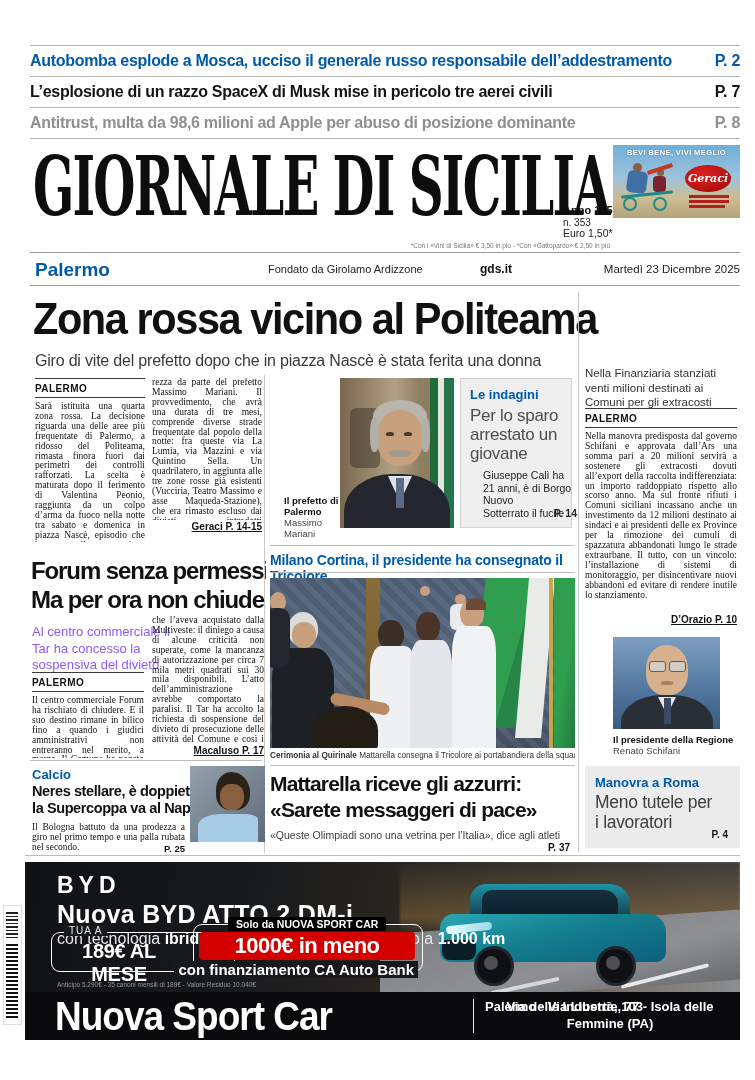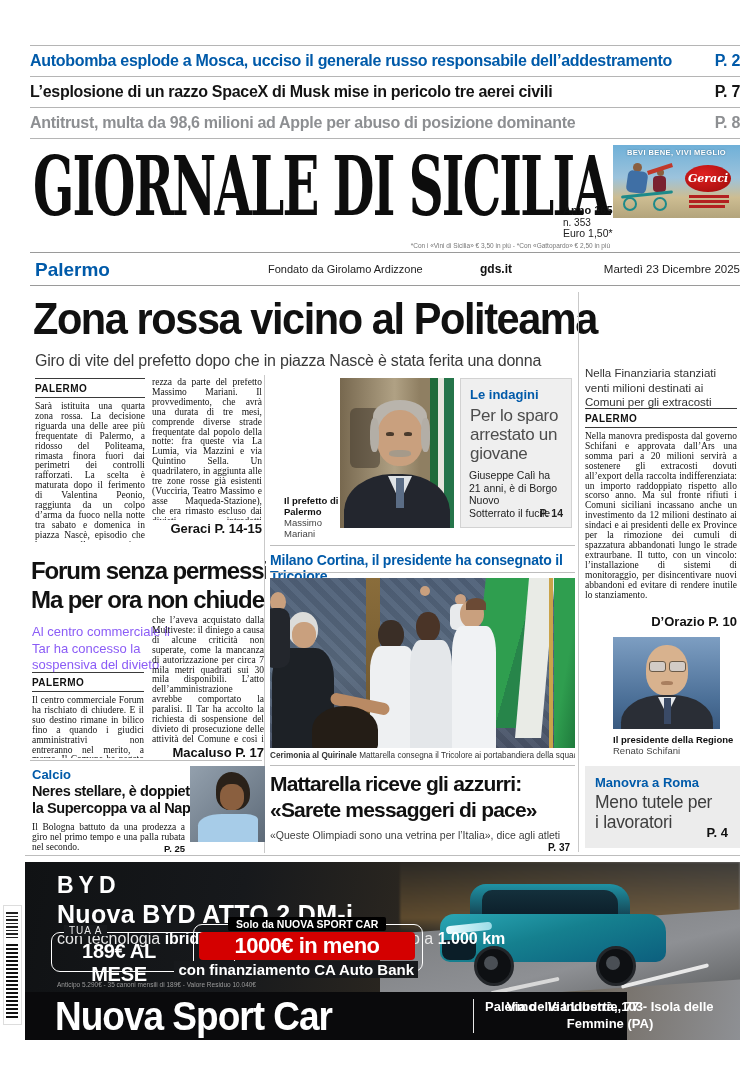--- a/index.html
+++ b/index.html
@@ -11,21 +11,21 @@
   .blue{color:#005aa9;}
   .hair-v{position:absolute;width:1px;background:#c9c9c9;}
   .hair-h{position:absolute;height:1px;background:#bdbdbd;}
   
   .strip-row{height:30px;display:flex;justify-content:space-between;align-items:center;
              border-top:1px solid #b5b5b5;font-weight:bold;font-size:16px;letter-spacing:-0.3px;}
   
   .kicker{font-size:10px;font-weight:bold;letter-spacing:0.4px;border-top:1px solid #3a3a3a;
           border-bottom:1px solid #3a3a3a;padding:4px 0 3px 0;}
   .body-txt{font-size:9.5px;line-height:9.9px;overflow:hidden;}
-  .byline{font-size:13px;font-weight:bold;text-align:right;}
+  .byline{font-size:10px;font-weight:bold;text-align:right;text-decoration:underline;}
   .cap-b{font-size:9.5px;font-weight:bold;line-height:11px;}
   .cap-r{font-size:9.5px;color:#444;line-height:11px;}
   .boxgray{background:#efefef;}
   .ph{position:absolute;overflow:hidden;}
   .ph div{position:absolute;}
   .pgref{font-weight:bold;}
 </style>
 </head>
 <body>
 
@@ -111,21 +111,21 @@
     <div style="left:64px;top:54px;width:8px;height:4px;background:#4a3a2c;border-radius:40%;"></div>
     <div style="left:49px;top:72px;width:22px;height:7px;background:#a59a8a;border-radius:40%;"></div>
     <div style="left:4px;top:96px;width:106px;height:54px;background:#23262e;border-radius:45% 45% 0 0 / 70% 70% 0 0;"></div>
     <div style="left:48px;top:98px;width:24px;height:26px;background:#dfe3e6;clip-path:polygon(0 0,100% 0,50% 100%);"></div>
     <div style="left:56px;top:100px;width:8px;height:30px;background:#5a6c85;"></div>
   </div>
 
   <div class="abs boxgray" style="left:460px;top:378px;width:112px;height:150px;border:1px solid #d2d2d2;box-sizing:border-box;padding:8px 9px;">
     <div class="blue" style="font-size:13px;font-weight:bold;">Le indagini</div>
     <div style="font-size:17px;line-height:19px;color:#4d4d4d;margin-top:4px;letter-spacing:-0.3px;">Per lo sparo arrestato un giovane</div>
-    <div class="abs" style="left:8px;bottom:8px;width:94px;">
+    <div class="abs" style="left:22px;bottom:8px;width:94px;">
       <div style="font-size:10.5px;line-height:12.5px;color:#222;">Giuseppe Calì ha 21 anni, è di Borgo Nuovo</div>
       <div style="font-size:10.5px;line-height:12.5px;color:#222;"><span>Sotterrato il fucile</span><span class="pgref abs" style="right:0;">P. 14</span></div>
     </div>
   </div>
 
   <div class="hair-v" style="left:264px;top:375px;height:478px;"></div>
   <div class="hair-v" style="left:578px;top:292px;height:560px;"></div>
 
   <div class="abs" style="left:585px;top:366px;width:152px;font-size:11.5px;line-height:14.5px;color:#333;">Nella Finanziaria stanziati venti milioni destinati ai Comuni per gli extracosti</div>
   <div class="abs kicker" style="left:585px;top:408px;width:152px;">PALERMO</div>
@@ -144,21 +144,21 @@
     <div style="left:51px;top:61px;width:7px;height:26px;background:#3a4a66;"></div>
   </div>
   <div class="abs" style="left:613px;top:734px;width:127px;">
     <div class="cap-b">Il presidente della Regione</div>
     <div class="cap-r">Renato Schifani</div>
   </div>
 
   <div class="abs" style="left:585px;top:766px;width:155px;height:82px;background:#ececec;box-sizing:border-box;padding:9px 10px;">
     <div class="blue" style="font-size:13px;font-weight:bold;">Manovra a Roma</div>
     <div style="font-size:17.5px;line-height:19.5px;color:#3e3e3e;margin-top:3px;width:120px;letter-spacing:-0.3px;">Meno tutele per i lavoratori</div>
-    <div class="pgref abs" style="right:12px;bottom:8px;font-size:13px;margin-top:36px;">P. 4</div>
+    <div class="pgref abs" style="right:12px;bottom:8px;font-size:10px;margin-top:36px;">P. 4</div>
   </div>
 
   <div class="abs" style="left:31px;top:556px;width:235px;overflow:hidden;font-weight:bold;font-size:24px;line-height:29px;letter-spacing:-1.1px;white-space:nowrap;">
     <div>Forum senza permessi</div>
     <div>Ma per ora non chiude</div>
   </div>
   <div class="abs" style="left:32px;top:624px;width:155px;font-size:13px;line-height:16.5px;color:#8b5cf6;">Al centro commerciale il Tar ha concesso la sospensiva del divieto</div>
   <div class="abs kicker" style="left:32px;top:672px;width:112px;">PALERMO</div>
   <div class="abs serif just body-txt" style="left:32px;top:696px;width:112px;height:62px;">Il centro commerciale Forum ha rischiato di chiudere. E il suo destino rimane in bilico fino a quando i giudici amministrativi non entreranno nel merito, a marzo. Il Comune ha negato il subingresso alla nuova società, Sun Opco,</div>
   <div class="abs serif just body-txt" style="left:152px;top:616px;width:112px;height:128px;">che l’aveva acquistato dalla Multiveste: il diniego a causa di alcune criticità non superate, come la mancanza di autorizzazione per circa 7 mila metri quadrati sui 30 mila disponibili. L’atto dell’amministrazione avrebbe comportato la paralisi. Il Tar ha accolto la richiesta di sospensione del divieto di prosecuzione delle attività del Comune e così i negozi del Forum potranno restare aperti.</div>
@@ -258,21 +258,21 @@
       <div style="position:absolute;left:0;top:7px;width:134px;text-align:center;font-size:20px;font-weight:bold;color:#fff;letter-spacing:-0.3px;">189€ AL MESE</div>
     </div>
 
     <div style="left:168px;top:62px;width:228px;height:46px;border:1.5px solid #fff;border-radius:9px;">
       <div style="position:absolute;left:34px;top:-8px;padding:1px 8px;background:#000;font-size:10.5px;font-weight:bold;color:#fff;border-radius:2px;white-space:nowrap;">Solo da NUOVA SPORT CAR</div>
       <div style="position:absolute;left:5px;top:7px;width:216px;height:28px;background:#d40000;border-radius:4px;text-align:center;font-size:22px;font-weight:bold;color:#fff;line-height:28px;letter-spacing:-0.5px;">1000€ in meno</div>
       <div style="position:absolute;right:4px;bottom:-7px;padding:0 4px;background:#17191c;font-size:15px;font-weight:bold;color:#fff;white-space:nowrap;">con finanziamento CA Auto Bank</div>
     </div>
     <div style="left:32px;top:119px;font-size:6.5px;color:#9a9a9a;">Anticipo 5.290€ - 35 canoni mensili di 189€ - Valore Residuo 10.040€</div>
 
-    <div style="left:0;top:130px;width:602px;height:48px;background:#0a0a0c;position:absolute;">
+    <div style="left:0;top:130px;width:715px;height:48px;background:#0a0a0c;position:absolute;">
       <div style="position:absolute;left:30px;top:2px;font-size:37px;font-weight:bold;color:#fff;transform:scaleY(1.08);transform-origin:left top;letter-spacing:-1px;">Nuova Sport Car</div>
       <div style="position:absolute;left:448px;top:7px;width:1px;height:34px;background:#e8e8e8;"></div>
       <div style="position:absolute;left:460px;top:6px;width:250px;text-align:center;color:#fff;font-weight:bold;font-size:13px;line-height:17px;">
         <div>Palermo - Via Libertà, 103</div>
         <div>Via delle Industrie, 77 - Isola delle Femmine (PA)</div>
       </div>
     </div>
   </div>
 
   <div class="abs" style="left:3px;top:905px;width:17px;height:118px;background:#fff;border:1px solid #ddd;">

